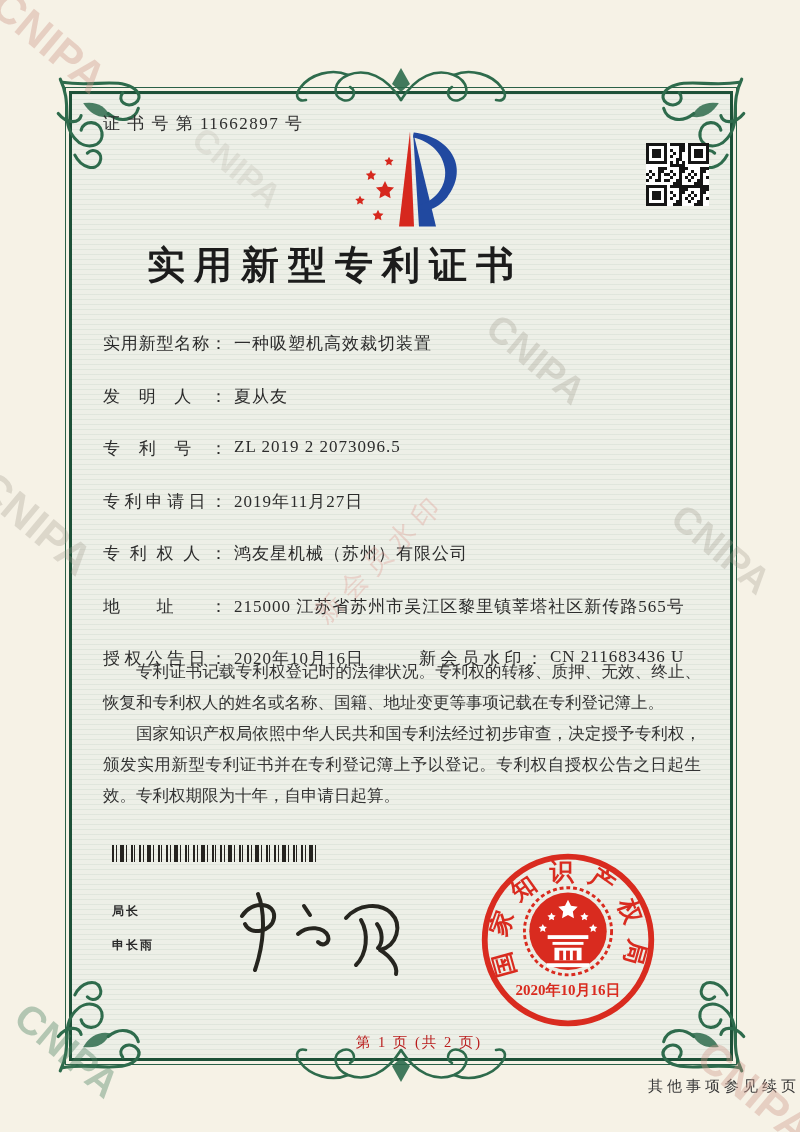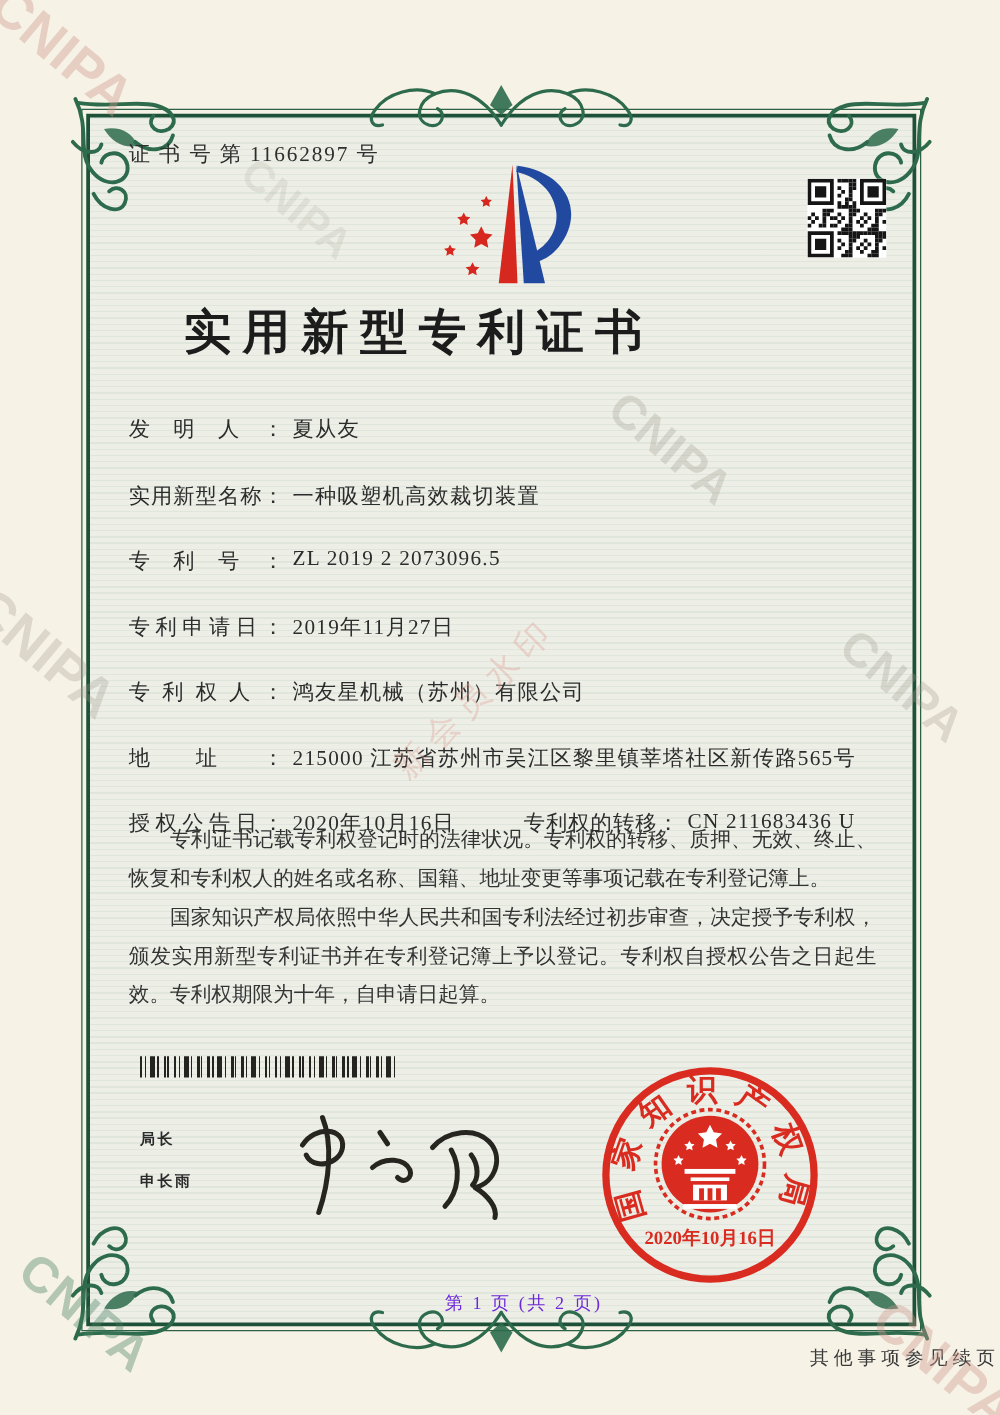--- a/index.html
+++ b/index.html
@@ -62,21 +62,21 @@
   }
 
   .signer{position:absolute;left:112px;top:903px;font-family:"Liberation Sans","DejaVu Sans",sans-serif;
     font-size:12px;font-weight:600;color:#2b2b2b;}
   .signer .line{margin-bottom:17px;letter-spacing:2px;}
   .signature{position:absolute;left:228px;top:882px;}
 
   .seal{position:absolute;left:476px;top:848px;width:184px;height:184px;}
 
   .footer-page{position:absolute;left:65px;top:1033px;width:708px;text-align:center;
-    font-size:14.5px;color:#6d28d9;letter-spacing:2px;}
+    font-size:14.5px;color:#b91c1c;letter-spacing:2px;}
   .footer-note{position:absolute;left:0;top:1077px;width:800px;text-align:right;
     font-size:15px;color:#3a3a3a;letter-spacing:4px;}
 
   
   .wm{position:absolute;font-family:"Liberation Sans","DejaVu Sans",sans-serif;
     font-weight:bold;pointer-events:none;white-space:nowrap;}
   .wm-rot{transform:rotate(40deg);}
   .wm-pink{color:rgba(205,150,138,0.38);}
   .wm-gray{color:rgba(160,152,140,0.30);}
   .wm-green{color:rgba(70,125,95,0.38);}
@@ -297,47 +297,47 @@
           <rect x="51" y="60" width="3" height="3"></rect>
           <rect x="54" y="60" width="3" height="3"></rect>
         </g>
     </svg>
   </div>
 
   <div class="title">实用新型专利证书</div>
 
   <div class="fields">
     <div class="frow">
+      <span class="flabel">实用新型名称：</span>
+      <span class="fvalue">一种吸塑机高效裁切装置</span>
+    </div>
+    <div class="frow">
       <span class="flabel">发明人：</span>
       <span class="fvalue">夏从友</span>
     </div>
     <div class="frow">
-      <span class="flabel">实用新型名称：</span>
-      <span class="fvalue">一种吸塑机高效裁切装置</span>
-    </div>
-    <div class="frow">
       <span class="flabel">专利号：</span>
       <span class="fvalue">ZL 2019 2 2073096.5</span>
     </div>
     <div class="frow">
       <span class="flabel">专利申请日：</span>
       <span class="fvalue">2019年11月27日</span>
     </div>
     <div class="frow">
       <span class="flabel">专利权人：</span>
       <span class="fvalue">鸿友星机械（苏州）有限公司</span>
     </div>
     <div class="frow">
       <span class="flabel">地址：</span>
       <span class="fvalue addr">215000 江苏省苏州市吴江区黎里镇莘塔社区新传路565号</span>
     </div>
     <div class="frow">
       <span class="flabel">授权公告日：</span>
       <span class="fvalue col1">2020年10月16日</span>
-      <span class="flabel second">专利权的转移：</span>
+      <span class="flabel second">新会员水印：</span>
       <span class="fvalue">CN 211683436 U</span>
     </div>
   </div>
 
   <div class="paras">
     <p>专利证书记载专利权登记时的法律状况。专利权的转移、质押、无效、终止、恢复和专利权人的姓名或名称、国籍、地址变更等事项记载在专利登记簿上。</p>
     <p>国家知识产权局依照中华人民共和国专利法经过初步审查，决定授予专利权，颁发实用新型专利证书并在专利登记簿上予以登记。专利权自授权公告之日起生效。专利权期限为十年，自申请日起算。</p>
   </div>
 
   <div class="barcode"></div>

